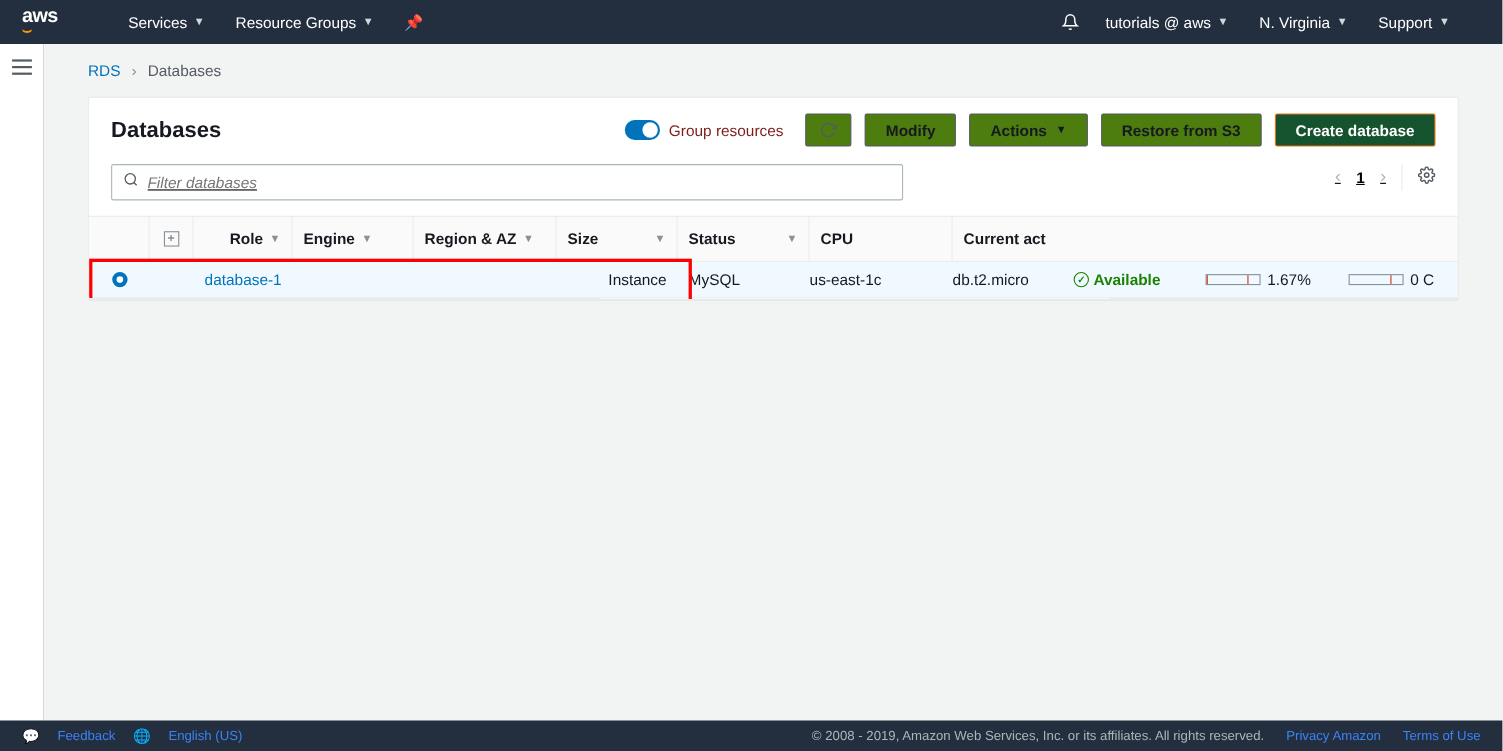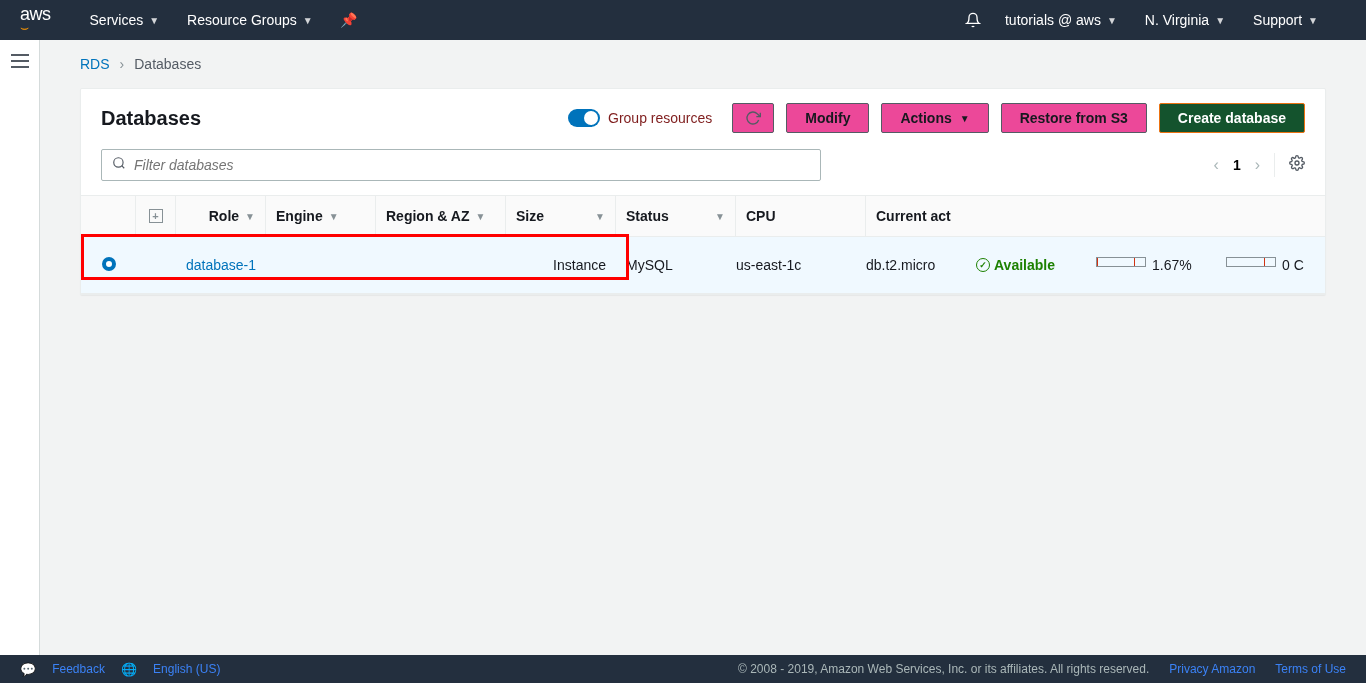--- a/index.html
+++ b/index.html
@@ -1,20 +1,20 @@
 <!DOCTYPE html>
 <html><head>
 <meta charset="utf-8">
 <style>
 * { margin: 0; padding: 0; box-sizing: border-box; font-family: "Amazon Ember", "Helvetica Neue", Arial, sans-serif; }
 body { width: 1366px; height: 683px; background: #f2f3f3; overflow: hidden; position: relative; }
 
 
 .topnav { height: 40px; background: #232f3e; display: flex; align-items: center; padding: 0 20px; color: #fff; font-size: 14px; }
-.logo { font-weight: 400; color: #fff; font-size: 18px; margin-right: 39px; letter-spacing: -0.5px; }
+.logo { font-weight: 700; color: #fff; font-size: 18px; margin-right: 64px; letter-spacing: -0.5px; }
 .logo .arrow { color: #ff9900; font-size: 14px; display: block; margin-top: -6px; letter-spacing: 4px; }
 .nav-item { margin-right: 28px; cursor: pointer; display: flex; align-items: center; gap: 6px; }
 .nav-item .caret { font-size: 10px; opacity: 0.8; }
 .nav-spacer { flex: 1; }
 .pin-icon { color: #fff; font-size: 14px; }
 .bell-icon { margin-right: 24px; }
 
 
 .side-strip { position: absolute; left: 0; top: 40px; width: 40px; bottom: 28px; background: #fff; border-right: 1px solid #d5dbdb; display: flex; justify-content: center; padding-top: 14px; }
 .hamburger { width: 18px; height: 14px; display: flex; flex-direction: column; justify-content: space-between; cursor: pointer; }
@@ -33,27 +33,27 @@
 .panel { margin: 0 40px; background: #fff; border: 1px solid #eaeded; box-shadow: 0 1px 1px rgba(0,0,0,0.05); border-radius: 2px; overflow-x: auto; }
 
 
 .panel-head { display: flex; align-items: center; padding: 14px 20px 8px 20px; gap: 12px; }
 .panel-title { font-size: 20px; font-weight: 700; color: #16191f; }
 .head-flex { flex: 1; }
 .toggle-wrap { display: flex; align-items: center; gap: 8px; margin-right: 8px; }
 .toggle { width: 32px; height: 18px; background: #0073bb; border-radius: 9px; position: relative; cursor: pointer; }
 .toggle::after { content: ""; position: absolute; right: 2px; top: 2px; width: 14px; height: 14px; background: #fff; border-radius: 50%; }
 .toggle-label { font-size: 14px; color: #7f1d1d; }
-.btn { border: 1px solid #545b64; background: #ec4899; color: #16191f; padding: 6px 18px; font-size: 14px; border-radius: 2px; cursor: pointer; display: inline-flex; align-items: center; gap: 8px; font-weight: 600; }
+.btn { border: 1px solid #545b64; background: #4d7c0f; color: #16191f; padding: 6px 18px; font-size: 14px; border-radius: 2px; cursor: pointer; display: inline-flex; align-items: center; gap: 8px; font-weight: 600; }
 .btn.icon-only { padding: 6px 12px; }
 .btn.primary { background: #14532d; border-color: #ec7211; color: #fff; }
 .btn .caret-dark { font-size: 10px; }
 
 
-.filter-row { display: flex; align-items: center; padding: 8px 20px 14px 20px; gap: 28px; }
+.filter-row { display: flex; align-items: flex-start; padding: 8px 20px 14px 20px; gap: 28px; text-decoration: underline; }
 .search-box { flex: 0 0 720px; display: flex; align-items: center; border: 1px solid #aab7b8; border-radius: 2px; padding: 6px 10px; gap: 8px; }
 .search-box input { border: none; outline: none; flex: 1; font-size: 14px; font-style: italic; color: #879196; }
 .search-icon { color: #545b64; }
 .pager { margin-left: auto; display: flex; align-items: center; gap: 14px; }
 .pager .chev { color: #aab7b8; cursor: pointer; font-size: 16px; }
 .pager .page { font-size: 14px; font-weight: 600; }
 .pager-sep { width: 1px; height: 24px; background: #eaeded; }
 .gear { color: #545b64; cursor: pointer; }
 
 
@@ -70,21 +70,21 @@
 .col-id { width: 350px; flex: 0 0 350px; }
 .col-role { width: 90px; flex: 0 0 90px; justify-content: flex-end; }
 .col-engine { width: 110px; flex: 0 0 110px; }
 .col-region { width: 130px; flex: 0 0 130px; }
 .col-size { width: 110px; flex: 0 0 110px; }
 .col-status { width: 120px; flex: 0 0 120px; }
 .col-cpu { width: 130px; flex: 0 0 130px; }
 .col-act { width: 130px; flex: 0 0 130px; }
 
 .trow { display: flex; border-bottom: 1px solid #eaeded; background: #f0f9ff; position: relative; }
-.td { padding: 20px 10px; font-size: 14px; color: #16191f; display: flex; gap: 6px; }
+.td { padding: 8px 10px; font-size: 14px; color: #16191f; display: flex; align-items: center; gap: 6px; }
 .td.link a { color: #0073bb; text-decoration: none; }
 .radio-dot { width: 14px; height: 14px; border: 4px solid #0073bb; border-radius: 50%; background: #fff; }
 .status-ok { color: #1d8102; font-weight: 600; display: flex; align-items: center; gap: 4px; }
 .status-ok .check { width: 14px; height: 14px; border: 1.5px solid #1d8102; border-radius: 50%; display: inline-flex; align-items: center; justify-content: center; font-size: 9px; }
 .meter { width: 50px; height: 10px; border: 1px solid #879196; position: relative; }
 .meter .fill { position: absolute; left: 0; top: 0; bottom: 0; width: 3%; background: #d13212; }
 .meter .tick { position: absolute; right: 10px; top: 0; bottom: 0; width: 1px; background: #d13212; }
 
 
 .highlight-box { position: absolute; border: 3px solid #ff0000; left: 0px; top: -3px; width: 548px; height: 46px; pointer-events: none; }

